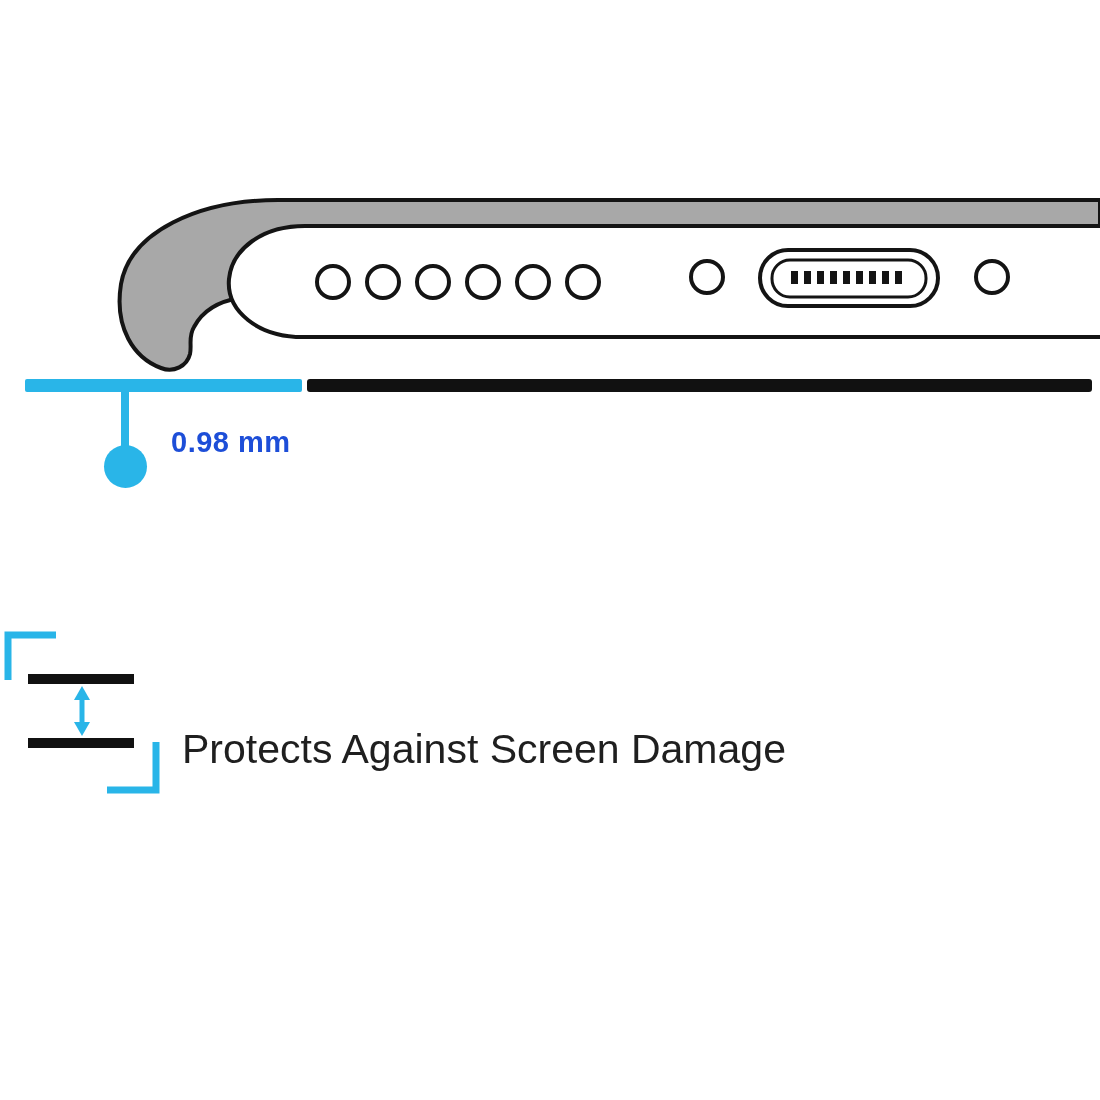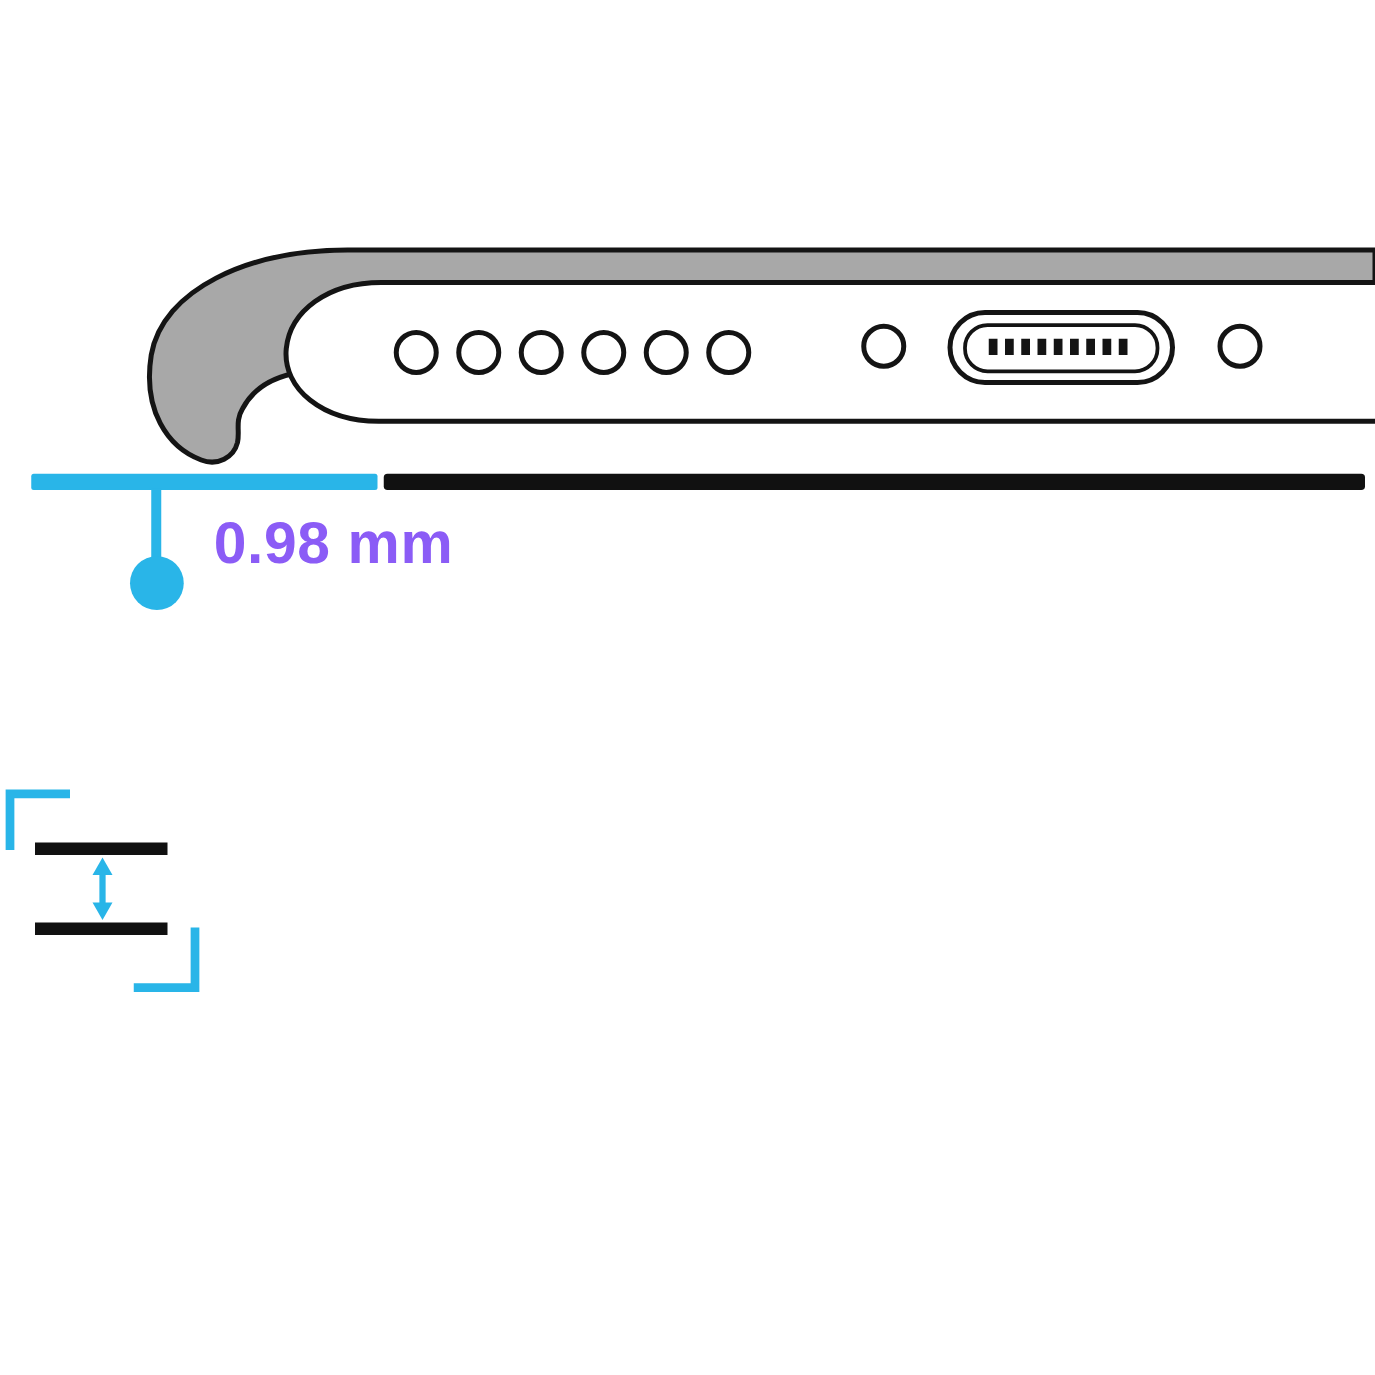--- a/index.html
+++ b/index.html
@@ -26,22 +26,22 @@
   
   .measure-stem {
     left: 121px; top: 391px; width: 8px; height: 62px;
     background: #29b5e8;
   }
   .measure-dot {
     left: 104px; top: 445px; width: 43px; height: 43px;
     background: #29b5e8; border-radius: 50%;
   }
   .measure-label {
-    left: 171px; top: 406px;
-    font-size: 47px; font-weight: 700; color: #8b5cf6;
+    left: 171px; top: 426px;
+    font-size: 29px; font-weight: 700; color: #1d4ed8;
     letter-spacing: 0.5px;
   }
 
   
   .feature-title {
     left: 180px; top: 638px;
     font-size: 70px; font-weight: 700; color: #131313;
     letter-spacing: -1px;
   }
   .feature-subtitle {
@@ -120,14 +120,15 @@
       <line x1="78" y1="70" x2="78" y2="96" stroke-width="5"></line>
       <polygon points="78,58 70,72 86,72" stroke="none"></polygon>
       <polygon points="78,108 70,94 86,94" stroke="none"></polygon>
     </g>
 
     <rect x="24" y="110" width="106" height="10" fill="#111111"></rect>
 
     <path d="M 103 162 L 152 162 L 152 114" fill="none" stroke="#29b5e8" stroke-width="7"></path>
   </svg>
 
+  <div class="abs feature-subtitle">Protects Against Screen Damage</div>
 
 </div>
 
 </body></html>

